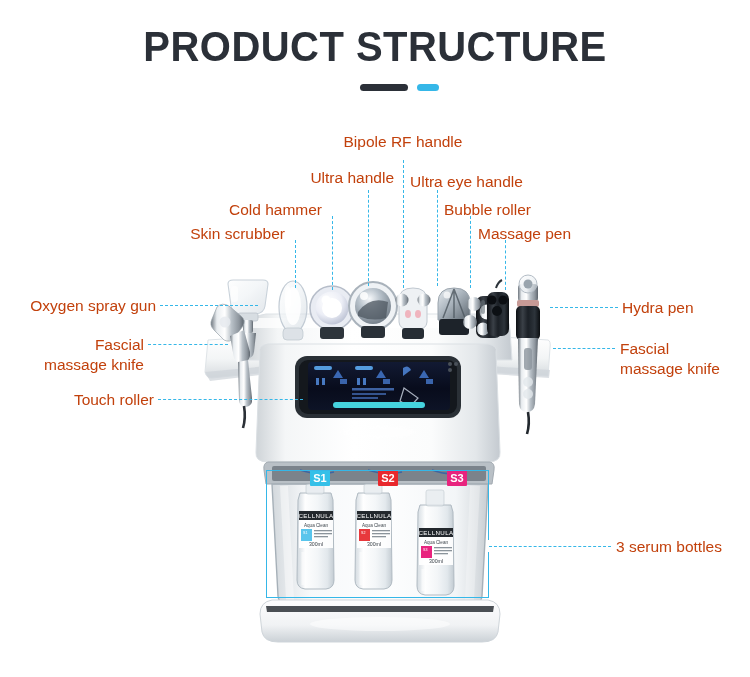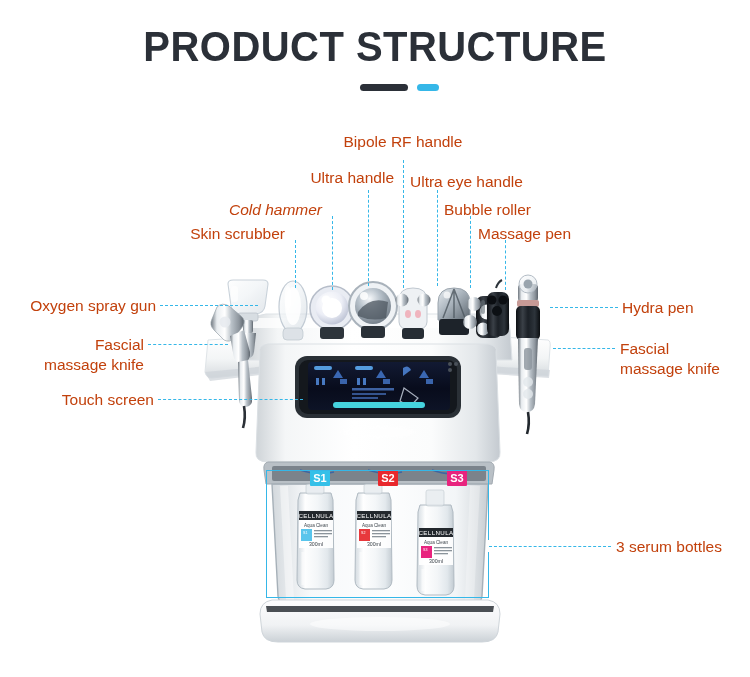--- a/index.html
+++ b/index.html
@@ -394,36 +394,36 @@
   <span class="bottle-box" style="left:488px; top:470px; width:1px; height:70px; border-left:1.4px solid #35b7e8; border-top:none; border-bottom:none; border-right:none;"></span>
   <span class="bottle-box" style="left:488px; top:552px; width:1px; height:46px; border-left:1.4px solid #35b7e8; border-top:none; border-bottom:none; border-right:none;"></span>
 </div>
 
 <div class="label c" style="left:303px; top:132px; width:200px;">Bipole RF handle</div>
 
 <div class="label r" style="left:200px; top:168px; width:194px;">Ultra handle</div>
 
 <div class="label l" style="left:410px; top:172px; width:200px;">Ultra eye handle</div>
 
-<div class="label r" style="left:160px; top:200px; width:162px;font-style:italic;">Cold hammer</div>
+<div class="label r" style="left:160px; top:200px; width:162px;">Cold hammer</div>
 
 <div class="label l" style="left:444px; top:200px; width:180px;">Bubble roller</div>
 
 <div class="label r" style="left:130px; top:224px; width:155px;">Skin scrubber</div>
 
 <div class="label l" style="left:478px; top:224px; width:160px;">Massage pen</div>
 
 <div class="label r" style="left:8px; top:296px; width:148px;">Oxygen spray gun</div>
 
 <div class="label r two" style="left:6px; top:335px; width:138px;">
   <span>Fascial</span><br>
   <span>massage knife</span>
 </div>
 
-<div class="label r" style="left:16px; top:390px; width:138px;">Touch screen</div>
+<div class="label r" style="left:16px; top:390px; width:138px;">Touch roller</div>
 
 <div class="label l" style="left:622px; top:298px; width:130px;">Hydra pen</div>
 
 <div class="label l two" style="left:620px; top:339px; width:136px;">
   <span>Fascial</span><br>
   <span>massage knife</span>
 </div>
 
 <div class="label l" style="left:616px; top:537px; width:140px;">3 serum bottles</div>
 

